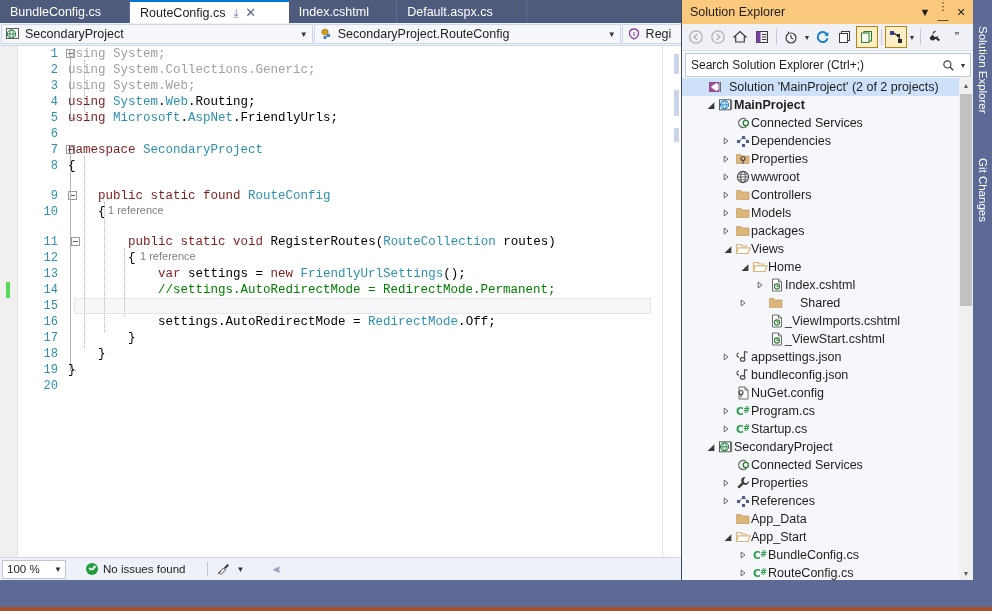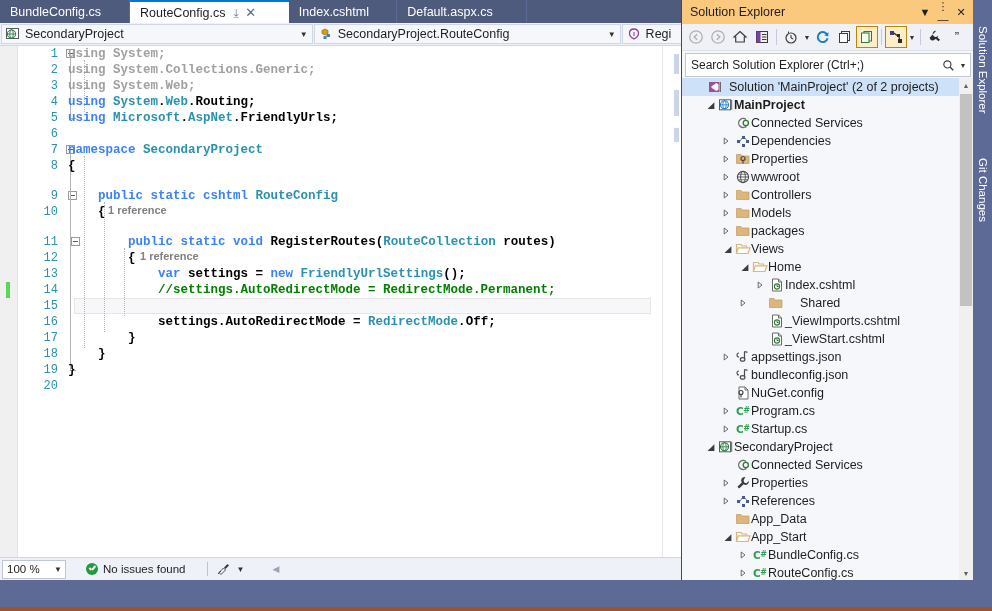--- a/index.html
+++ b/index.html
@@ -46,29 +46,29 @@
 
   
   #codearea{position:relative;height:512px;background:#fff;overflow:hidden;}
   #indicator-margin{position:absolute;left:0;top:0;width:17px;height:100%;
       background:#f0f0f0;border-right:1px solid #e3e3e3;}
   #line-numbers{position:absolute;left:17px;top:0;width:45px;height:100%;
       text-align:right;}
   .lnum{height:16px;line-height:16px;font-family:"Liberation Mono",monospace;
       font-size:12px;color:#2b91af;padding-right:4px;}
   #outline-margin{position:absolute;left:62px;top:0;width:18px;height:100%;}
-  #code-lines{position:absolute;left:68px;top:0;right:26px;height:100%;font-weight:bold;}
+  #code-lines{position:absolute;left:68px;top:0;right:26px;height:100%;}
   .cline{height:16px;line-height:16px;font-family:"Liberation Mono",monospace;
      font-size:12.5px;white-space:pre;color:#000;}
   .cline.ann{height:14px;line-height:14px;font-family:"Liberation Sans",sans-serif;
      font-size:11px;color:#808080;margin-top:29px;}
   .cur-line{position:absolute;left:74px;right:30px;height:16px;
      border:1px solid #e6e6e6;background:#f7f7fa;box-sizing:border-box;}
   .chg-bar{position:absolute;left:6px;width:4px;height:16px;background:#57d957;}
-  .kw{color:#3b82f6;}
+  .kw{color:#7f1d1d;}
   .ty{color:#2b91af;}
   .gray{color:#a0a0a0;}
   .cmt{color:#008000;}
   .blk{color:#000;}
   #map-margin{position:absolute;right:0;top:0;width:18px;height:100%;
      background:#fff;border-left:1px solid #e6e6e6;}
   #map-margin .mseg{position:absolute;right:2px;width:5px;background:#ccd4ea;}
   .fold-box{position:absolute;width:9px;height:9px;border:1px solid #9a9a9a;
      background:#fff;box-sizing:border-box;}
   .fold-box:before{content:"";position:absolute;left:1px;top:3px;width:5px;height:1px;background:#5a5a5a;}
@@ -237,21 +237,21 @@
       <div id="code-lines">
           <div class="cline" style="position: absolute; top: 0px; left: 0px;"><span class="gray">using System;</span></div>
           <div class="cline" style="position: absolute; top: 16px; left: 0px;"><span class="gray">using System.Collections.Generic;</span></div>
           <div class="cline" style="position: absolute; top: 32px; left: 0px;"><span class="gray">using System.Web;</span></div>
           <div class="cline" style="position: absolute; top: 48px; left: 0px;"><span class="kw">using</span><span class="blk"> </span><span class="ty">System</span><span class="blk">.</span><span class="ty">Web</span><span class="blk">.</span><span class="blk">Routing</span><span class="blk">;</span></div>
           <div class="cline" style="position: absolute; top: 64px; left: 0px;"><span class="kw">using</span><span class="blk"> </span><span class="ty">Microsoft</span><span class="blk">.</span><span class="ty">AspNet</span><span class="blk">.</span><span class="blk">FriendlyUrls</span><span class="blk">;</span></div>
           <div class="cline" style="position: absolute; top: 80px; left: 0px;"></div>
           <div class="cline" style="position: absolute; top: 96px; left: 0px;"><span class="kw">namespace</span><span class="blk"> </span><span class="ty">SecondaryProject</span></div>
           <div class="cline" style="position: absolute; top: 112px; left: 0px;"><span class="blk">{</span></div>
           <div class="cline ann" style="position: absolute; top: 128px; left: 40px;">1 reference</div>
-          <div class="cline" style="position: absolute; top: 142px; left: 0px;"><span class="blk">    </span><span class="kw">public</span><span class="blk"> </span><span class="kw">static</span><span class="blk"> </span><span class="kw">cshtml</span><span class="blk"> </span><span class="ty">RouteConfig</span></div>
+          <div class="cline" style="position: absolute; top: 142px; left: 0px;"><span class="blk">    </span><span class="kw">public</span><span class="blk"> </span><span class="kw">static</span><span class="blk"> </span><span class="kw">found</span><span class="blk"> </span><span class="ty">RouteConfig</span></div>
           <div class="cline" style="position: absolute; top: 158px; left: 0px;"><span class="blk">    {</span></div>
           <div class="cline ann" style="position: absolute; top: 174px; left: 72px;">1 reference</div>
           <div class="cline" style="position: absolute; top: 188px; left: 0px;"><span class="blk">        </span><span class="kw">public</span><span class="blk"> </span><span class="kw">static</span><span class="blk"> </span><span class="kw">void</span><span class="blk"> </span><span class="blk">RegisterRoutes</span><span class="blk">(</span><span class="ty">RouteCollection</span><span class="blk"> </span><span class="blk">routes</span><span class="blk">)</span></div>
           <div class="cline" style="position: absolute; top: 204px; left: 0px;"><span class="blk">        {</span></div>
           <div class="cline" style="position: absolute; top: 220px; left: 0px;"><span class="blk">            </span><span class="kw">var</span><span class="blk"> </span><span class="blk">settings</span><span class="blk"> = </span><span class="kw">new</span><span class="blk"> </span><span class="ty">FriendlyUrlSettings</span><span class="blk">();</span></div>
           <div class="cline" style="position: absolute; top: 236px; left: 0px;"><span class="blk">            </span><span class="cmt">//settings.AutoRedirectMode = RedirectMode.Permanent;</span></div>
           <div class="cline" style="position: absolute; top: 252px; left: 0px;"><span class="blk">            </span><span class="blk">routes</span><span class="blk">.</span><span class="blk">EnableFriendlyUrls</span><span class="blk">(</span><span class="blk">settings</span><span class="blk">);</span></div>
           <div class="cline" style="position: absolute; top: 268px; left: 0px;"><span class="blk">            </span><span class="blk">settings</span><span class="blk">.</span><span class="blk">AutoRedirectMode</span><span class="blk"> = </span><span class="ty">RedirectMode</span><span class="blk">.</span><span class="blk">Off</span><span class="blk">;</span></div>
           <div class="cline" style="position: absolute; top: 284px; left: 0px;"><span class="blk">        }</span></div>
           <div class="cline" style="position: absolute; top: 300px; left: 0px;"><span class="blk">    }</span></div>

